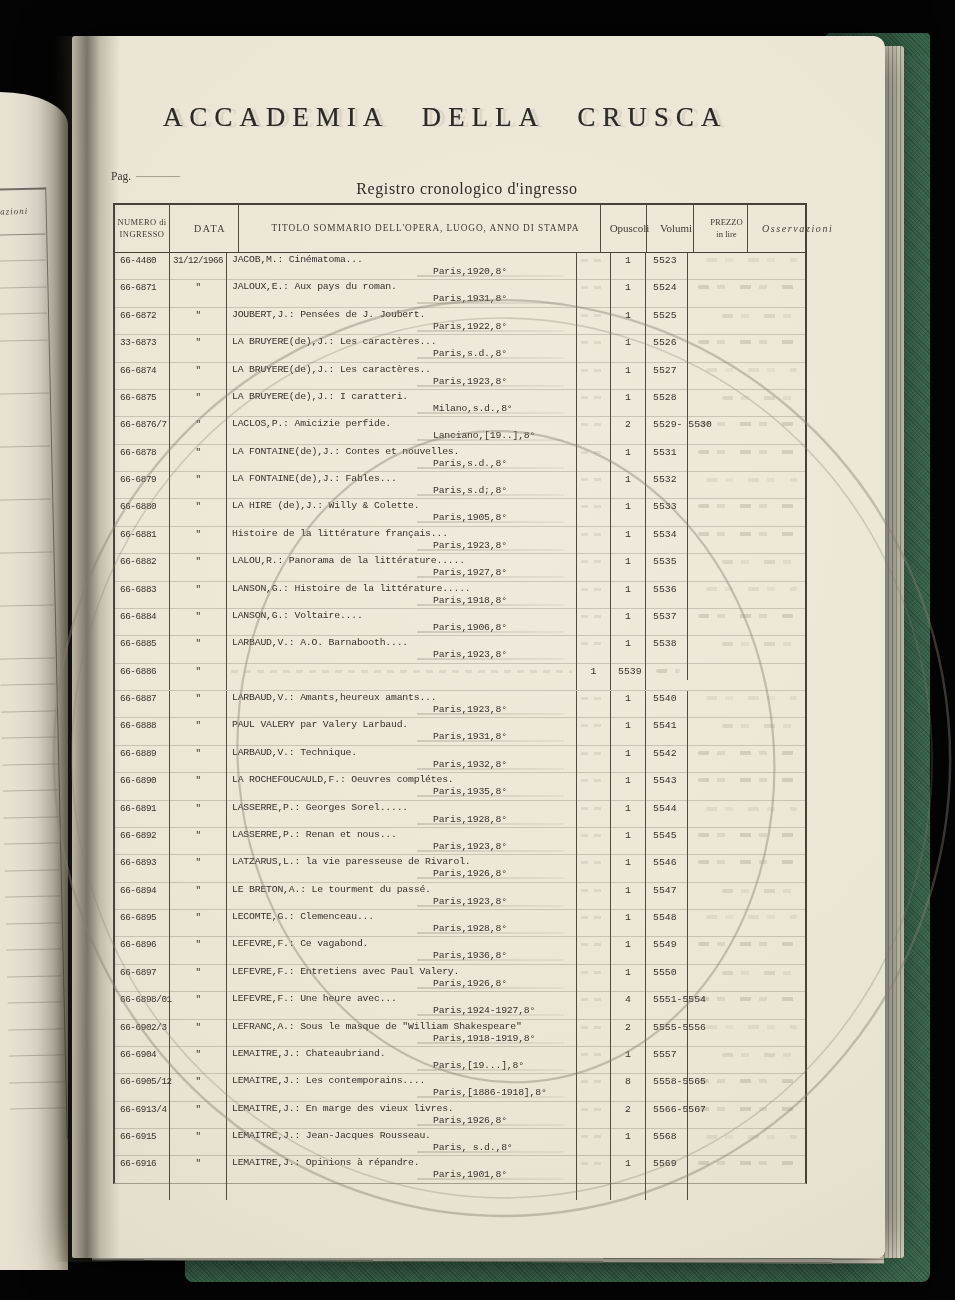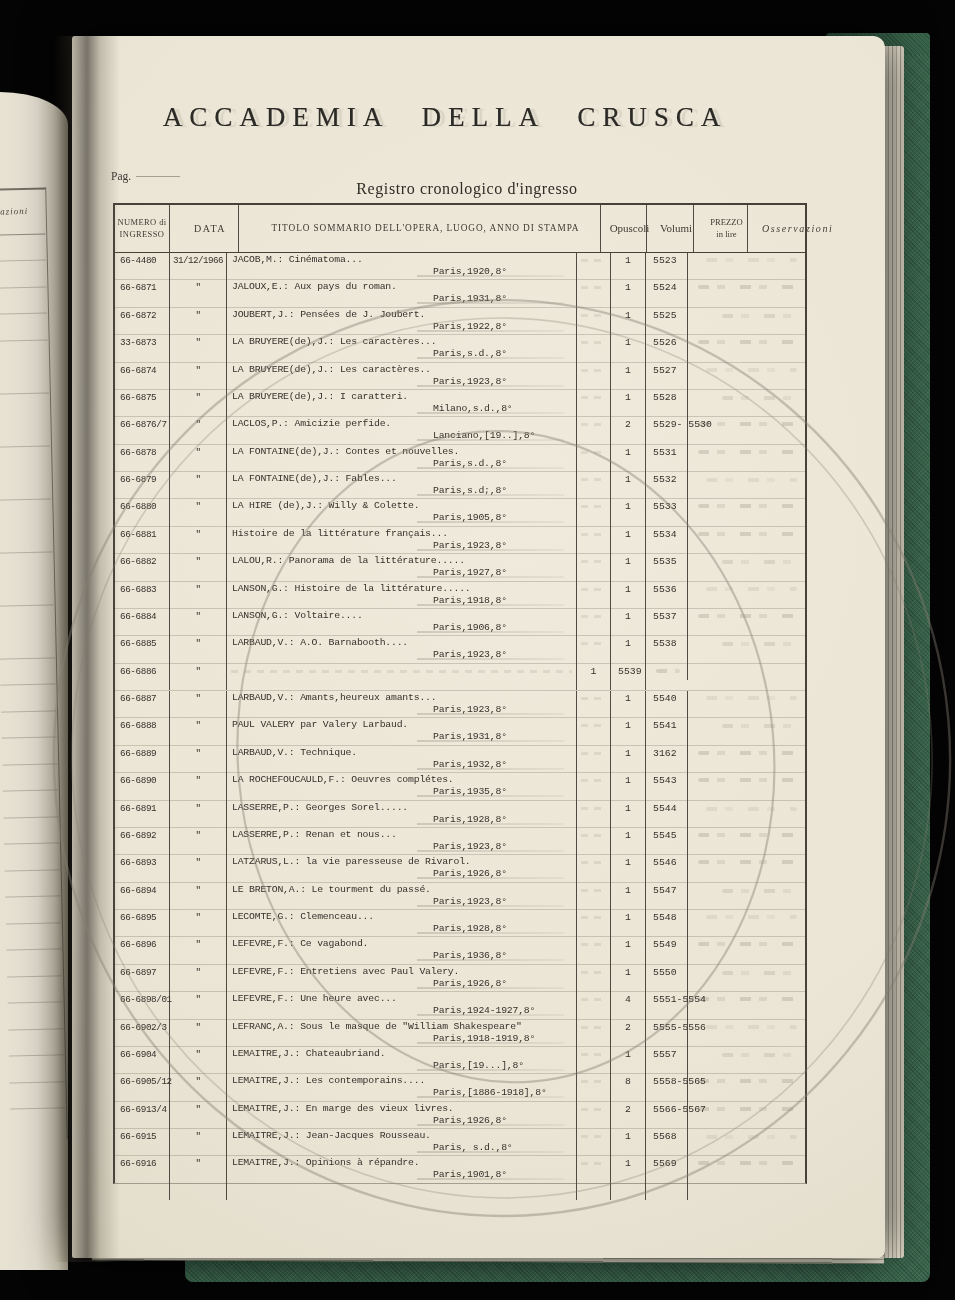--- a/index.html
+++ b/index.html
@@ -360,21 +360,21 @@
   </div>
             <div class="row">
     <div class="c num">66-6889</div>
     <div class="c date">"</div>
     <div class="c tit">
       <div class="t1">LARBAUD,V.: Technique.</div>
       <div class="t2">Paris,1932,8°</div>
     </div>
     <div class="c opu"></div>
     <div class="c vol">1</div>
-    <div class="c pre">3162</div>
+    <div class="c pre">5542</div>
     <div class="c oss"></div>
   </div>
             <div class="row">
     <div class="c num">66-6890</div>
     <div class="c date">"</div>
     <div class="c tit">
       <div class="t1">LA ROCHEFOUCAULD,F.: Oeuvres complétes.</div>
       <div class="t2">Paris,1935,8°</div>
     </div>
     <div class="c opu"></div>

